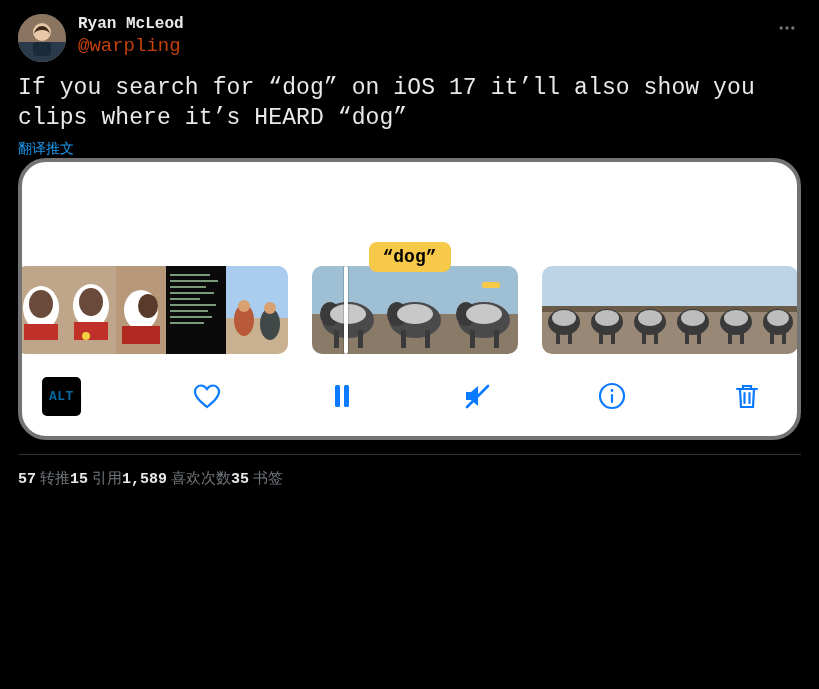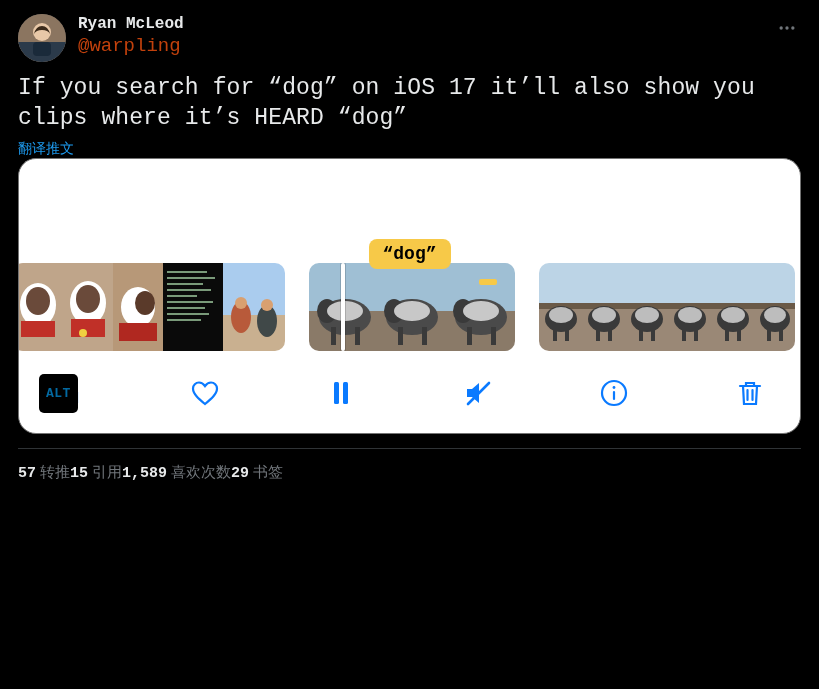--- a/index.html
+++ b/index.html
@@ -63,25 +63,25 @@
     color: #1d9bf0;
     font-size: 14px;
     display: inline-block;
     margin-top: 6px;
     cursor: pointer;
   }
 
   
   .media-card {
     background: #fff;
-    border-radius: 18px;
+    border-radius: 28px;
     overflow: hidden;
     position: relative;
     margin-bottom: 14px;
-    border: 1px solid #737373;
+    border: 4px solid #737373;
   }
   .media-top-space { height: 104px; }
   .dog-label {
     position: absolute;
     top: 80px;
     left: 50%;
     transform: translateX(-50%);
     background: #f7c948;
     color: #000;
     font-weight: 700;
@@ -448,17 +448,17 @@
     <div class="stat">
       <span class="num">57</span><span>转推</span>
     </div>
     <div class="stat">
       <span class="num">15</span><span>引用</span>
     </div>
     <div class="stat">
       <span class="num">1,589</span><span>喜欢次数</span>
     </div>
     <div class="stat">
-      <span class="num">29</span><span>书签</span>
+      <span class="num">35</span><span>书签</span>
     </div>
   </div>
 
 </div>
 
 </body></html>

